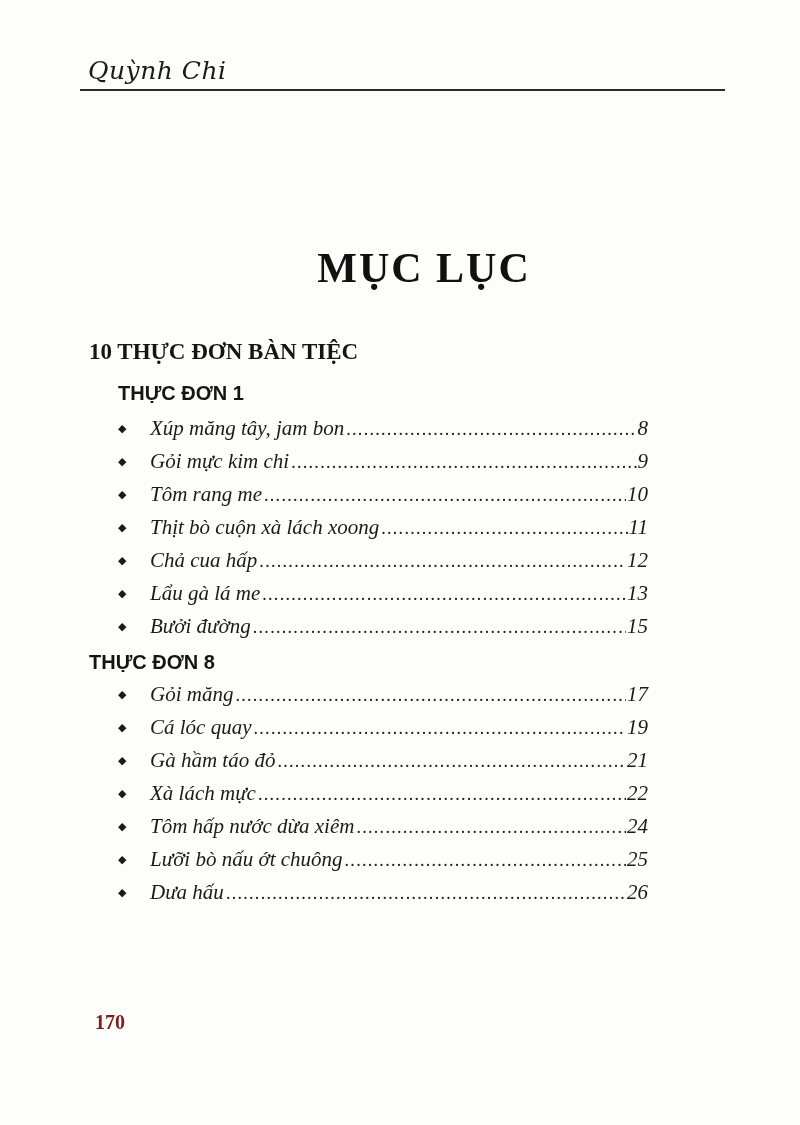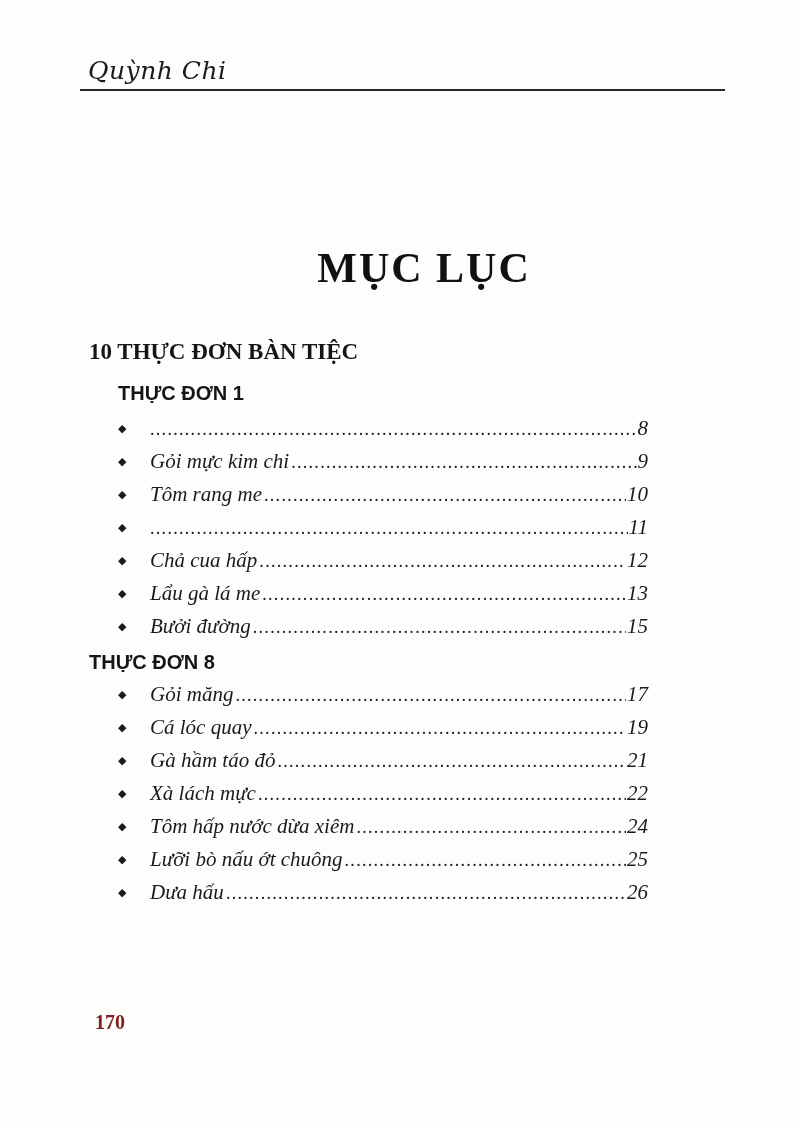--- a/index.html
+++ b/index.html
@@ -52,37 +52,39 @@
 <div class="running-head">Quỳnh Chi</div>
 <div class="head-rule"></div>
 
 <div class="page-title">MỤC LỤC</div>
 <div class="part-title">10 THỰC ĐƠN BÀN TIỆC</div>
 
 <div class="menu-head" style="left:118px; top:382px;">THỰC ĐƠN 1</div>
 
 <div class="entry" style="top:416px;">
   <span class="bullet">◆</span>
+  <span class="name">Xúp măng tây, jam bon</span>
   <span class="leader"></span>
   <span class="page">8</span>
 </div>
 <div class="entry" style="top:449px;">
   <span class="bullet">◆</span>
   <span class="name">Gỏi mực kim chi</span>
   <span class="leader"></span>
   <span class="page">9</span>
 </div>
 <div class="entry" style="top:482px;">
   <span class="bullet">◆</span>
   <span class="name">Tôm rang me</span>
   <span class="leader"></span>
   <span class="page">10</span>
 </div>
 <div class="entry" style="top:515px;">
   <span class="bullet">◆</span>
+  <span class="name">Thịt bò cuộn xà lách xoong</span>
   <span class="leader"></span>
   <span class="page">11</span>
 </div>
 <div class="entry" style="top:548px;">
   <span class="bullet">◆</span>
   <span class="name">Chả cua hấp</span>
   <span class="leader"></span>
   <span class="page">12</span>
 </div>
 <div class="entry" style="top:581px;">

